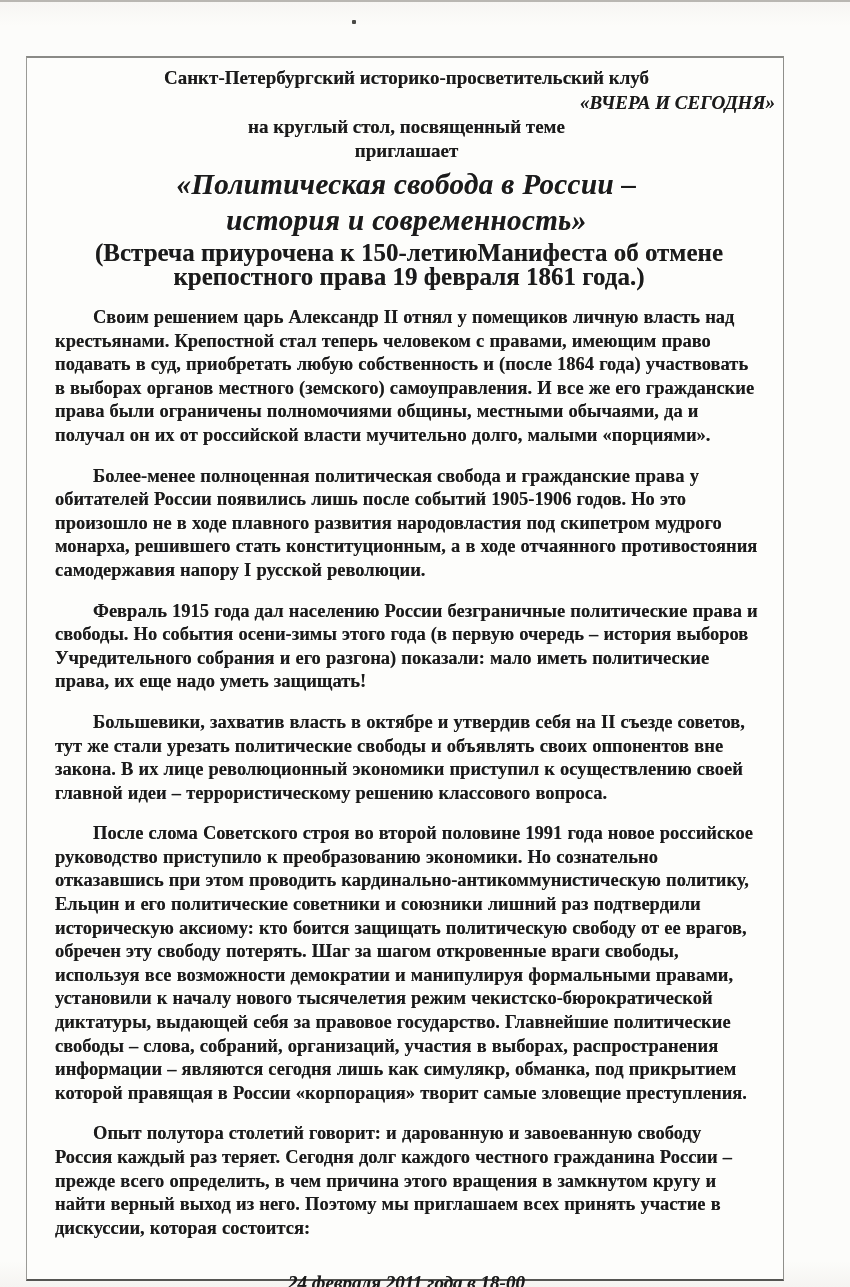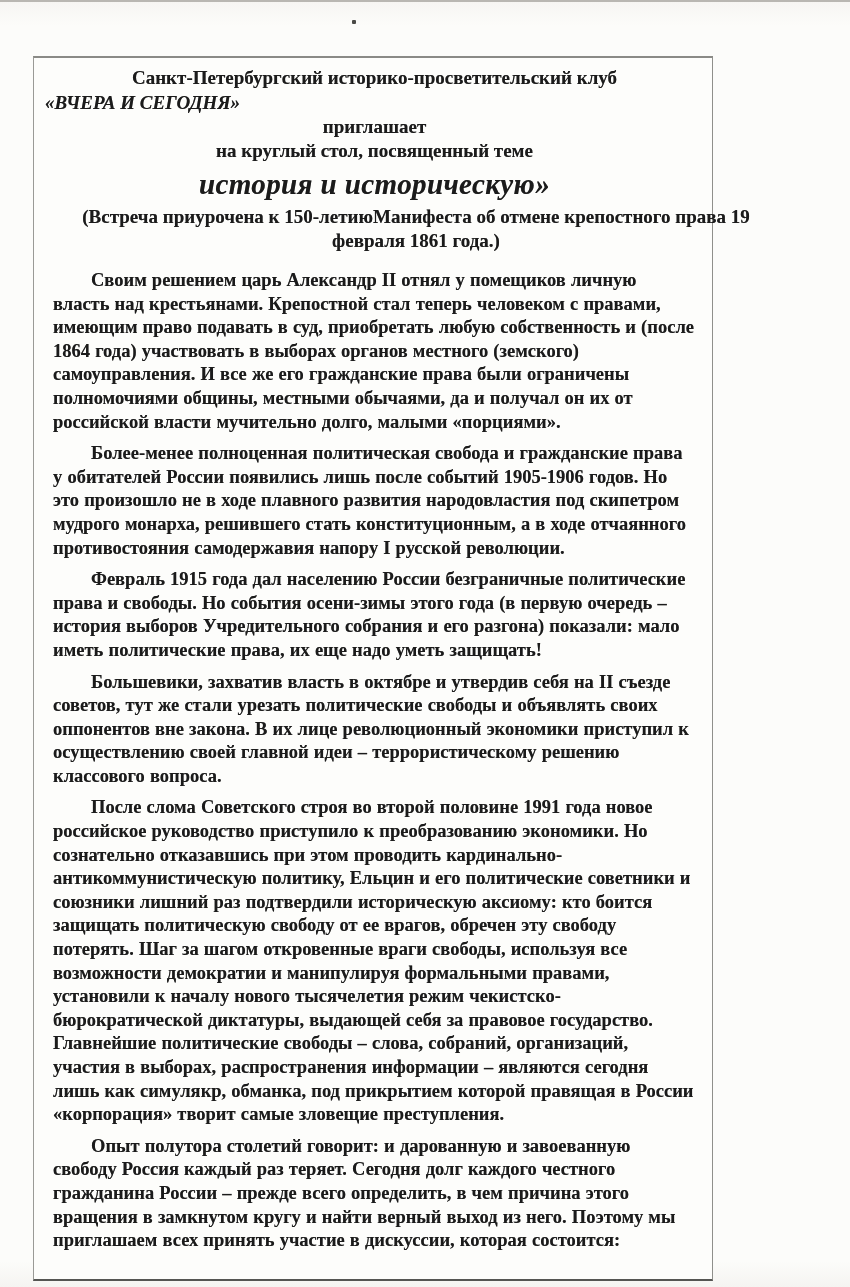--- a/index.html
+++ b/index.html
@@ -18,23 +18,23 @@
     background: linear-gradient(180deg, #f6f5f2 0%, #fcfcfa 2%, #fcfcfa 98%, #f5f4f1 100%);
   }
   .scan-top-edge {
     position: absolute;
     top: 0; left: 0;
     width: 850px; height: 2px;
     background: #b9b7b2;
   }
   .frame {
     position: absolute;
-    left: 33px;
+    left: 26px;
     top: 56px;
-    width: 680px;
+    width: 758px;
     height: 1225px;
     border-top: 2px solid #8a8a86;
     border-left: 1px solid #9a9a96;
     border-right: 1px solid #8f8f8b;
     border-bottom: 2px solid #555552;
     box-sizing: border-box;
     background: #fdfdfb;
   }
   .content {
     position: relative;
@@ -45,52 +45,52 @@
     color: #1b1b1b;
   }
   .hdr {
     text-align: center;
     font-weight: bold;
     font-size: 19px;
     line-height: 24px;
     color: #1b1b1b;
   }
   .hdr-club {
-    text-align: left;
+    text-align: right;
     font-weight: bold;
     font-style: italic;
     font-size: 19px;
     line-height: 25px;
   }
   .title {
     text-align: center;
     font-weight: bold;
     font-style: italic;
     font-size: 29px;
     line-height: 36px;
     letter-spacing: 0.4px;
     margin-top: 3px;
   }
   .subtitle {
     width: 742px;
     margin: 3px auto 0 auto;
     text-align: center;
     font-weight: bold;
-    font-size: 19px;
+    font-size: 25px;
     line-height: 24px;
   }
   .bodytext {
     margin-top: 16px;
     font-weight: bold;
     font-size: 18.5px;
     line-height: 23.6px;
     text-align: left;
   }
   .bodytext p {
-    margin: 8px;
+    margin: 17px;
     text-indent: 38px;
     word-spacing: 0.5px;
   }
   .footer {
     margin-top: 28px;
     text-align: center;
     font-weight: bold;
     font-style: italic;
     font-size: 19px;
     line-height: 29px;
@@ -118,26 +118,27 @@
   <div class="speck s3"></div>
 
   <div class="frame">
     <div class="content">
 
       <div class="hdr">Санкт-Петербургский историко-просветительский клуб</div>
 
       <div class="hdr-club">«ВЧЕРА И СЕГОДНЯ»</div>
 
 
+      <div class="hdr">на круглый стол, посвященный теме</div>
+
       <div class="hdr">приглашает</div>
 
-      <div class="hdr">на круглый стол, посвященный теме</div>
-
       <div class="title">
-        <div>история и историческую»</div>
+        <div>«Политическая свобода в России –</div>
+        <div>история и современность»</div>
       </div>
 
       <div class="subtitle">(Встреча приурочена к 150-летиюМанифеста об отмене крепостного права 19 февраля 1861 года.)</div>
 
       <div class="bodytext">
         <p>Своим решением царь Александр II отнял у помещиков личную власть над крестьянами. Крепостной стал теперь человеком с правами, имеющим право подавать в суд, приобретать любую собственность и (после 1864 года) участвовать в выборах органов местного (земского) самоуправления. И все же его гражданские права были ограничены полномочиями общины, местными обычаями, да и получал он их от российской власти мучительно долго, малыми «порциями».</p>
         <p>Более-менее полноценная политическая свобода и гражданские права у обитателей России появились лишь после событий 1905-1906 годов. Но это произошло не в ходе плавного развития народовластия под скипетром мудрого монарха, решившего стать конституционным, а в ходе отчаянного противостояния самодержавия напору I русской революции.</p>
         <p>Февраль 1915 года дал населению России безграничные политические права и свободы. Но события осени-зимы этого года (в первую очередь – история выборов Учредительного собрания и его разгона) показали: мало иметь политические права, их еще надо уметь защищать!</p>
         <p>Большевики, захватив власть в октябре и утвердив себя на II съезде советов, тут же стали урезать политические свободы и объявлять своих оппонентов вне закона. В их лице революционный экономики приступил к осуществлению своей главной идеи – террористическому решению классового вопроса.</p>
         <p>После слома Советского строя во второй половине 1991 года новое российское руководство приступило к преобразованию экономики. Но сознательно отказавшись при этом проводить кардинально-антикоммунистическую политику, Ельцин и его политические советники и союзники лишний раз подтвердили историческую аксиому: кто боится защищать политическую свободу от ее врагов, обречен эту свободу потерять. Шаг за шагом откровенные враги свободы, используя все возможности демократии и манипулируя формальными правами, установили к началу нового тысячелетия режим чекистско-бюрократической диктатуры, выдающей себя за правовое государство. Главнейшие политические свободы – слова, собраний, организаций, участия в выборах, распространения информации – являются сегодня лишь как симулякр, обманка, под прикрытием которой правящая в России «корпорация» творит самые зловещие преступления.</p>

